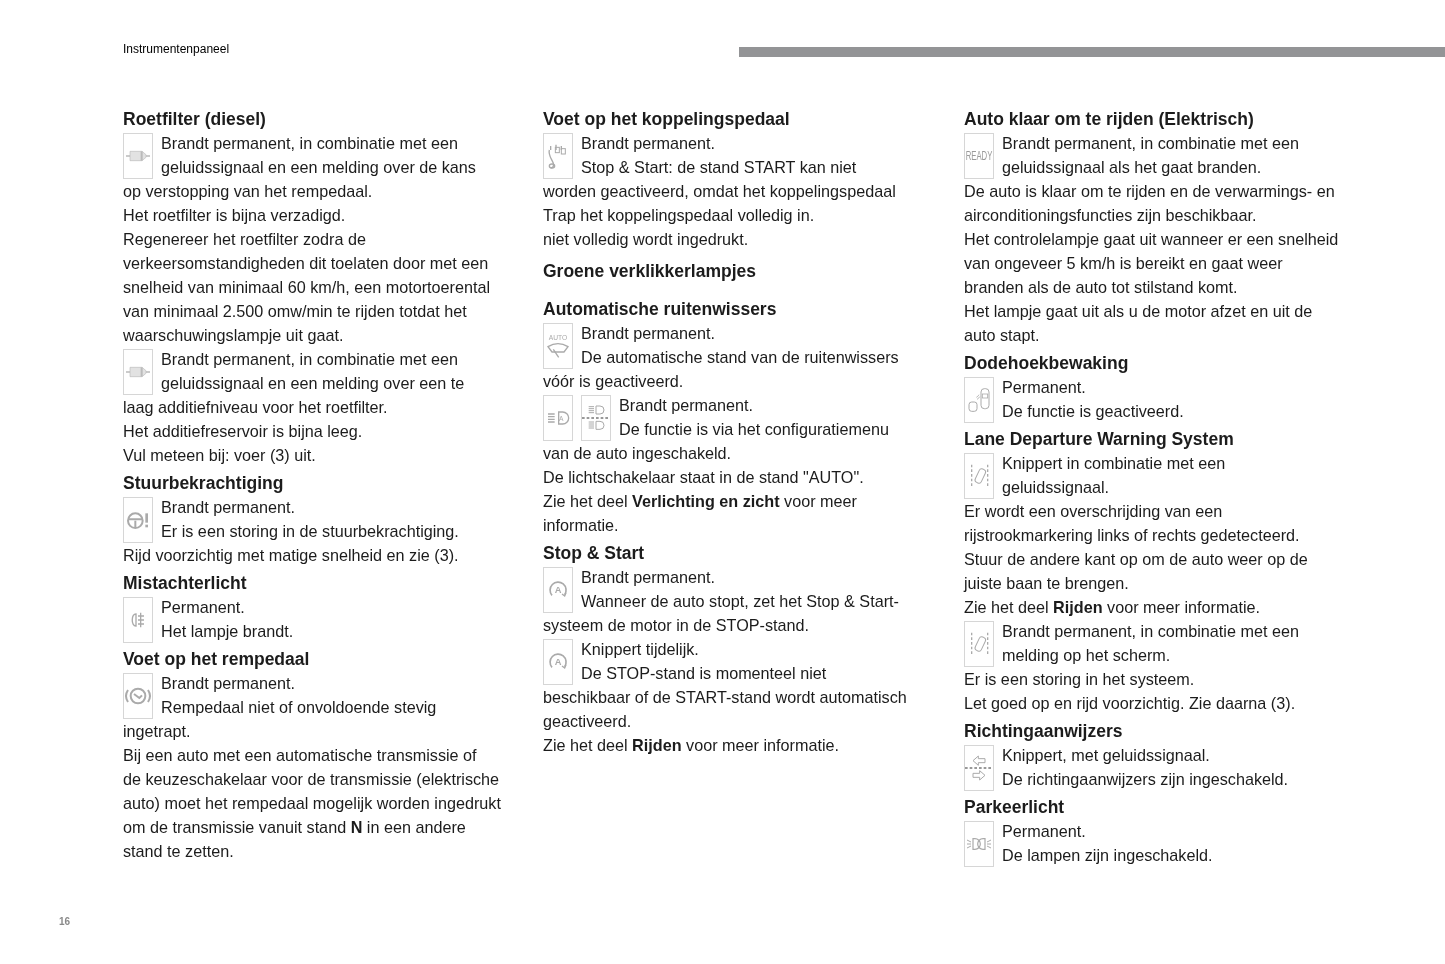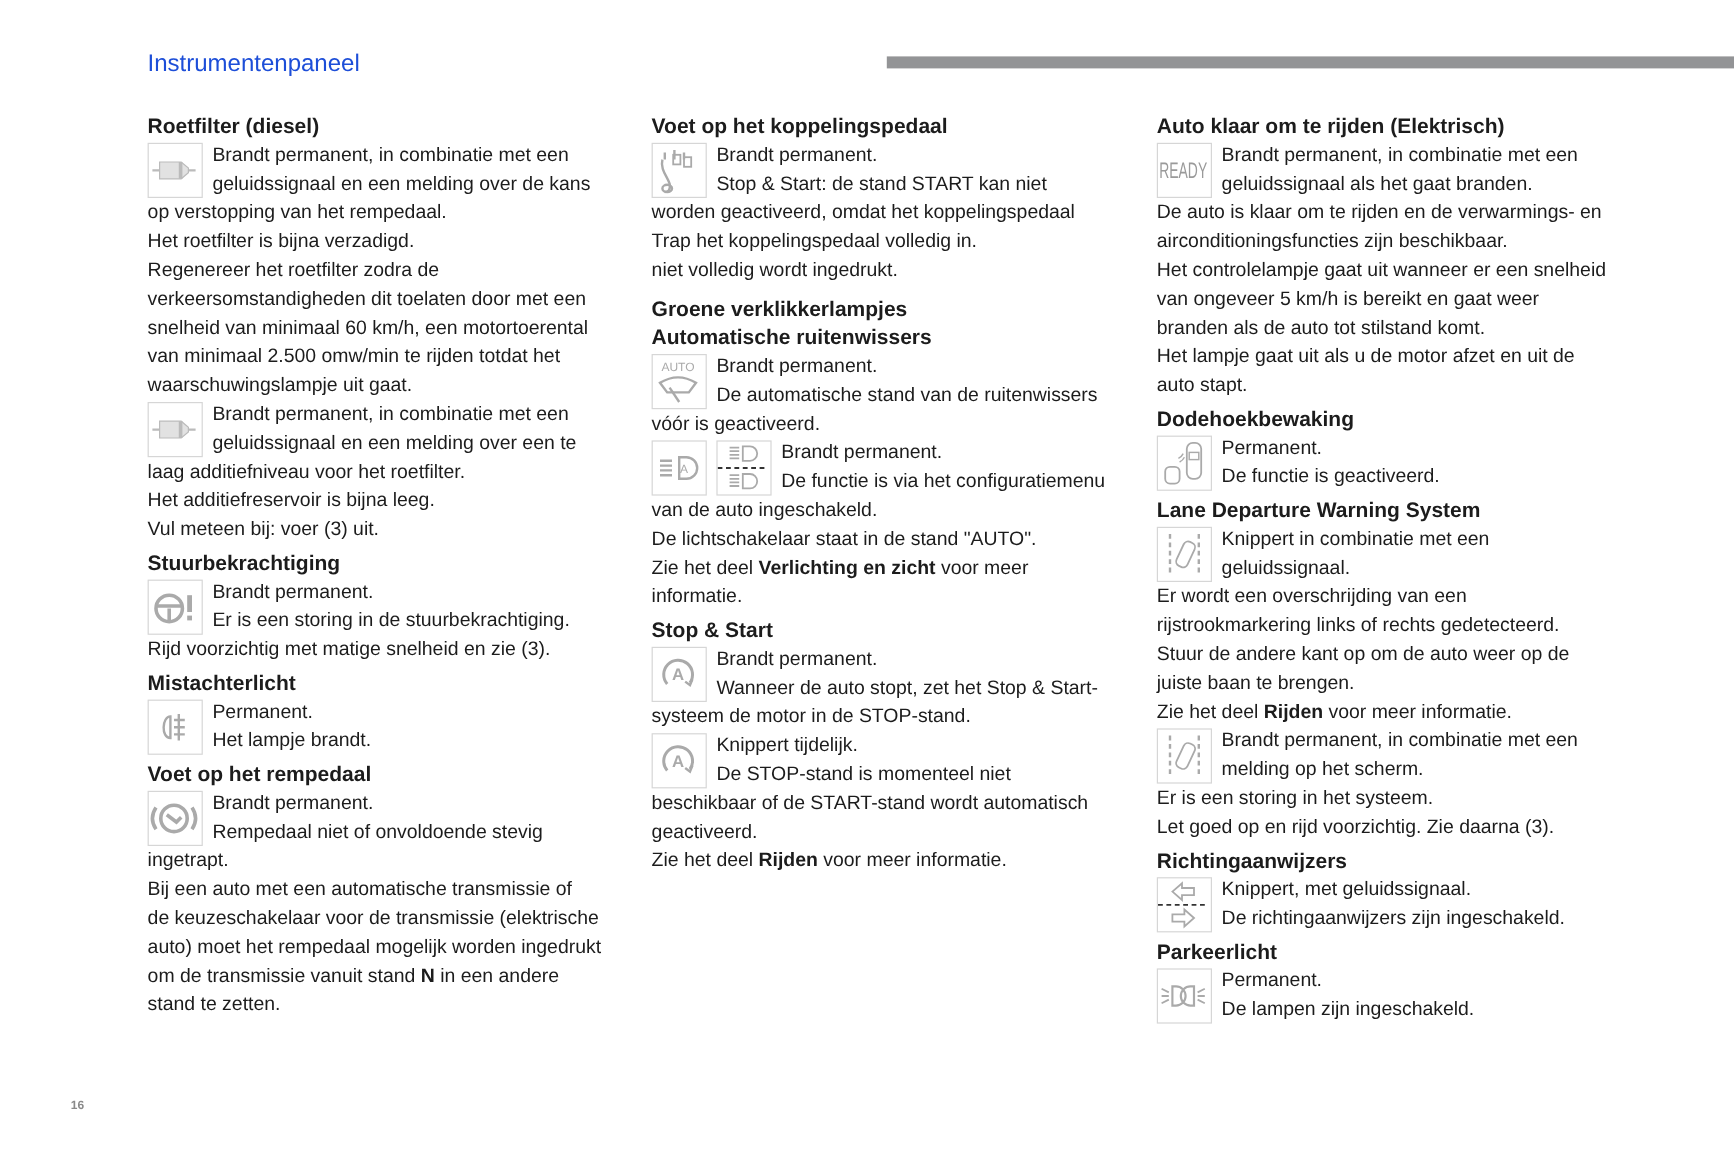--- a/index.html
+++ b/index.html
@@ -1,29 +1,29 @@
 <!DOCTYPE html>
 <html><head>
 <meta charset="utf-8">
 <style>
   html, body { margin: 0; padding: 0; background: #ffffff; }
   body { width: 1445px; height: 964px; position: relative; overflow: hidden;
          font-family: "Liberation Sans", sans-serif; color: #1c1c1c; }
-  .header-title { position: absolute; left: 123px; top: 42px; font-size: 20px; color: #1d4ed8; }
+  .header-title { position: absolute; left: 123px; top: 42px; font-size: 12px; color: #000000; }
   .header-bar { position: absolute; left: 739px; top: 47px; width: 706px; height: 10px; background: #939496; }
   .page-number { position: absolute; left: 59px; top: 916px; font-size: 10px; font-weight: bold; color: #8a8a8a; }
   .col { position: absolute; top: 93px; width: 400px; font-size: 16.2px; line-height: 24px; }
   .col1 { left: 123px; }
   .col2 { left: 543px; }
   .col3 { left: 964px; }
   .sec-title { font-weight: bold; font-size: 17.5px; line-height: 24px; margin-top: 4px; }
-  .sec-title.first { margin-top: 0; }
+  .sec-title.first { margin-top: 14px; }
   .entry { position: relative; }
-  .icon-box { float: left; width: 46px; height: 46px; border: 1px solid #d6d6d6; margin: 2px 8px 0 0; box-sizing: border-box;
-              display: flex; align-items: center; justify-content: flex-start; background: #fff; }
+  .icon-box { float: left; width: 30px; height: 46px; border: 1px solid #d6d6d6; margin: 2px 8px 0 0; box-sizing: border-box;
+              display: flex; align-items: center; justify-content: flex-end; background: #fff; }
   .icon-box svg { width: 42px; height: 42px; }
   .icon-pair { float: left; display: flex; gap: 8px; margin-right: 8px; }
   .icon-pair .icon-box { margin-right: 0; }
   .line { display: block; }
   .clear { clear: both; }
   .group-title { font-weight: bold; font-size: 17.5px; line-height: 24px; margin-top: 8px; margin-bottom: 0; }
   b { font-weight: bold; }
 </style>
 </head>
 <body>

